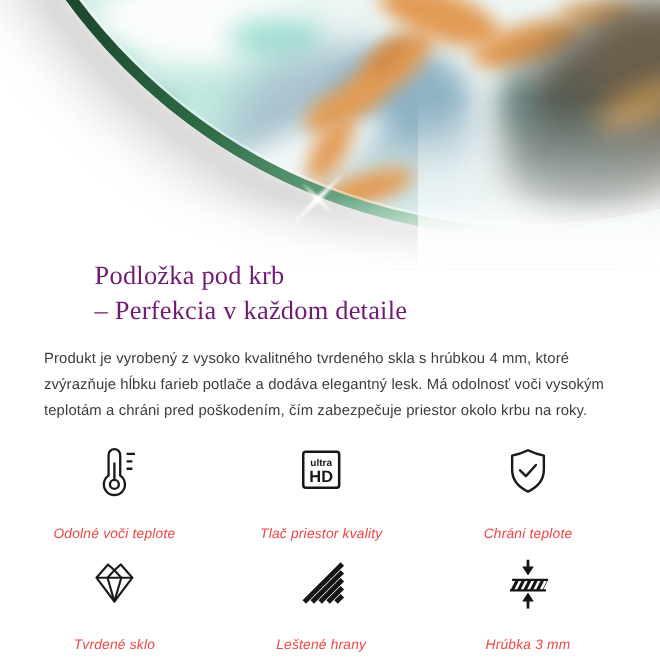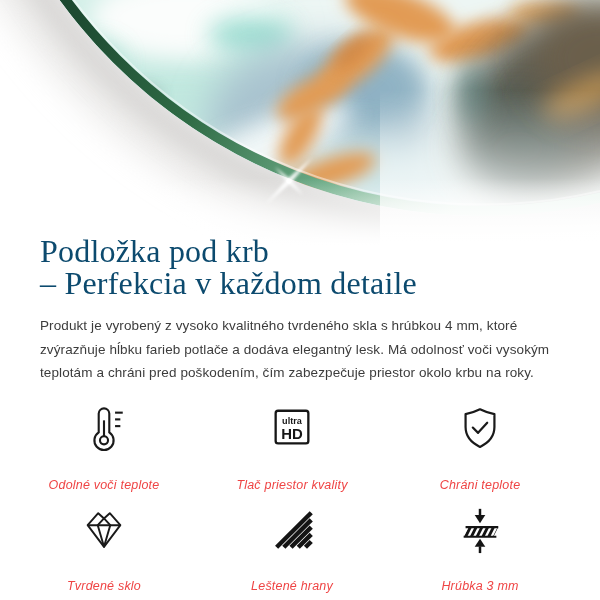--- a/index.html
+++ b/index.html
@@ -1,21 +1,21 @@
 <!DOCTYPE html>
 <html><head>
 <meta charset="utf-8">
 <style>
   * { margin:0; padding:0; box-sizing:border-box; }
   html,body { width:600px; height:600px; background:#ffffff; overflow:hidden;
               font-family:"Liberation Sans", sans-serif; }
   .hero { display:block; width:600px; height:245px; }
   .content { padding:0 36px 0 40px; margin-top:-10px; }
   .title { font-family:"Liberation Serif", serif; font-weight:400;
-           font-size:32px; line-height:32px; color:#0c4a6e; letter-spacing:.2px; }
+           font-size:24px; line-height:32px; color:#701a75; letter-spacing:.2px;margin-left:46px; }
   .desc { margin-top:15px; max-width:524px; font-size:13.5px; line-height:23.5px;
           color:#3c3c3c; letter-spacing:.1px; }
   .features { margin:17px 26px 0 10px; display:grid;
               grid-template-columns:repeat(3,1fr); row-gap:11px; }
   .feature { display:flex; flex-direction:column; align-items:center; }
   .feature .icon-wrap { height:52px; display:flex; align-items:flex-end; justify-content:flex-start; }
   .feature .label { margin-top:24px; font-size:12.5px; color:#ef4444; letter-spacing:.2px;font-style:italic; }
   svg text.badge-sm { font:700 9.5px "Liberation Sans",sans-serif; fill:#161616; }
   svg text.badge-lg { font:700 15.5px "Liberation Sans",sans-serif; fill:#161616; }
 </style>

